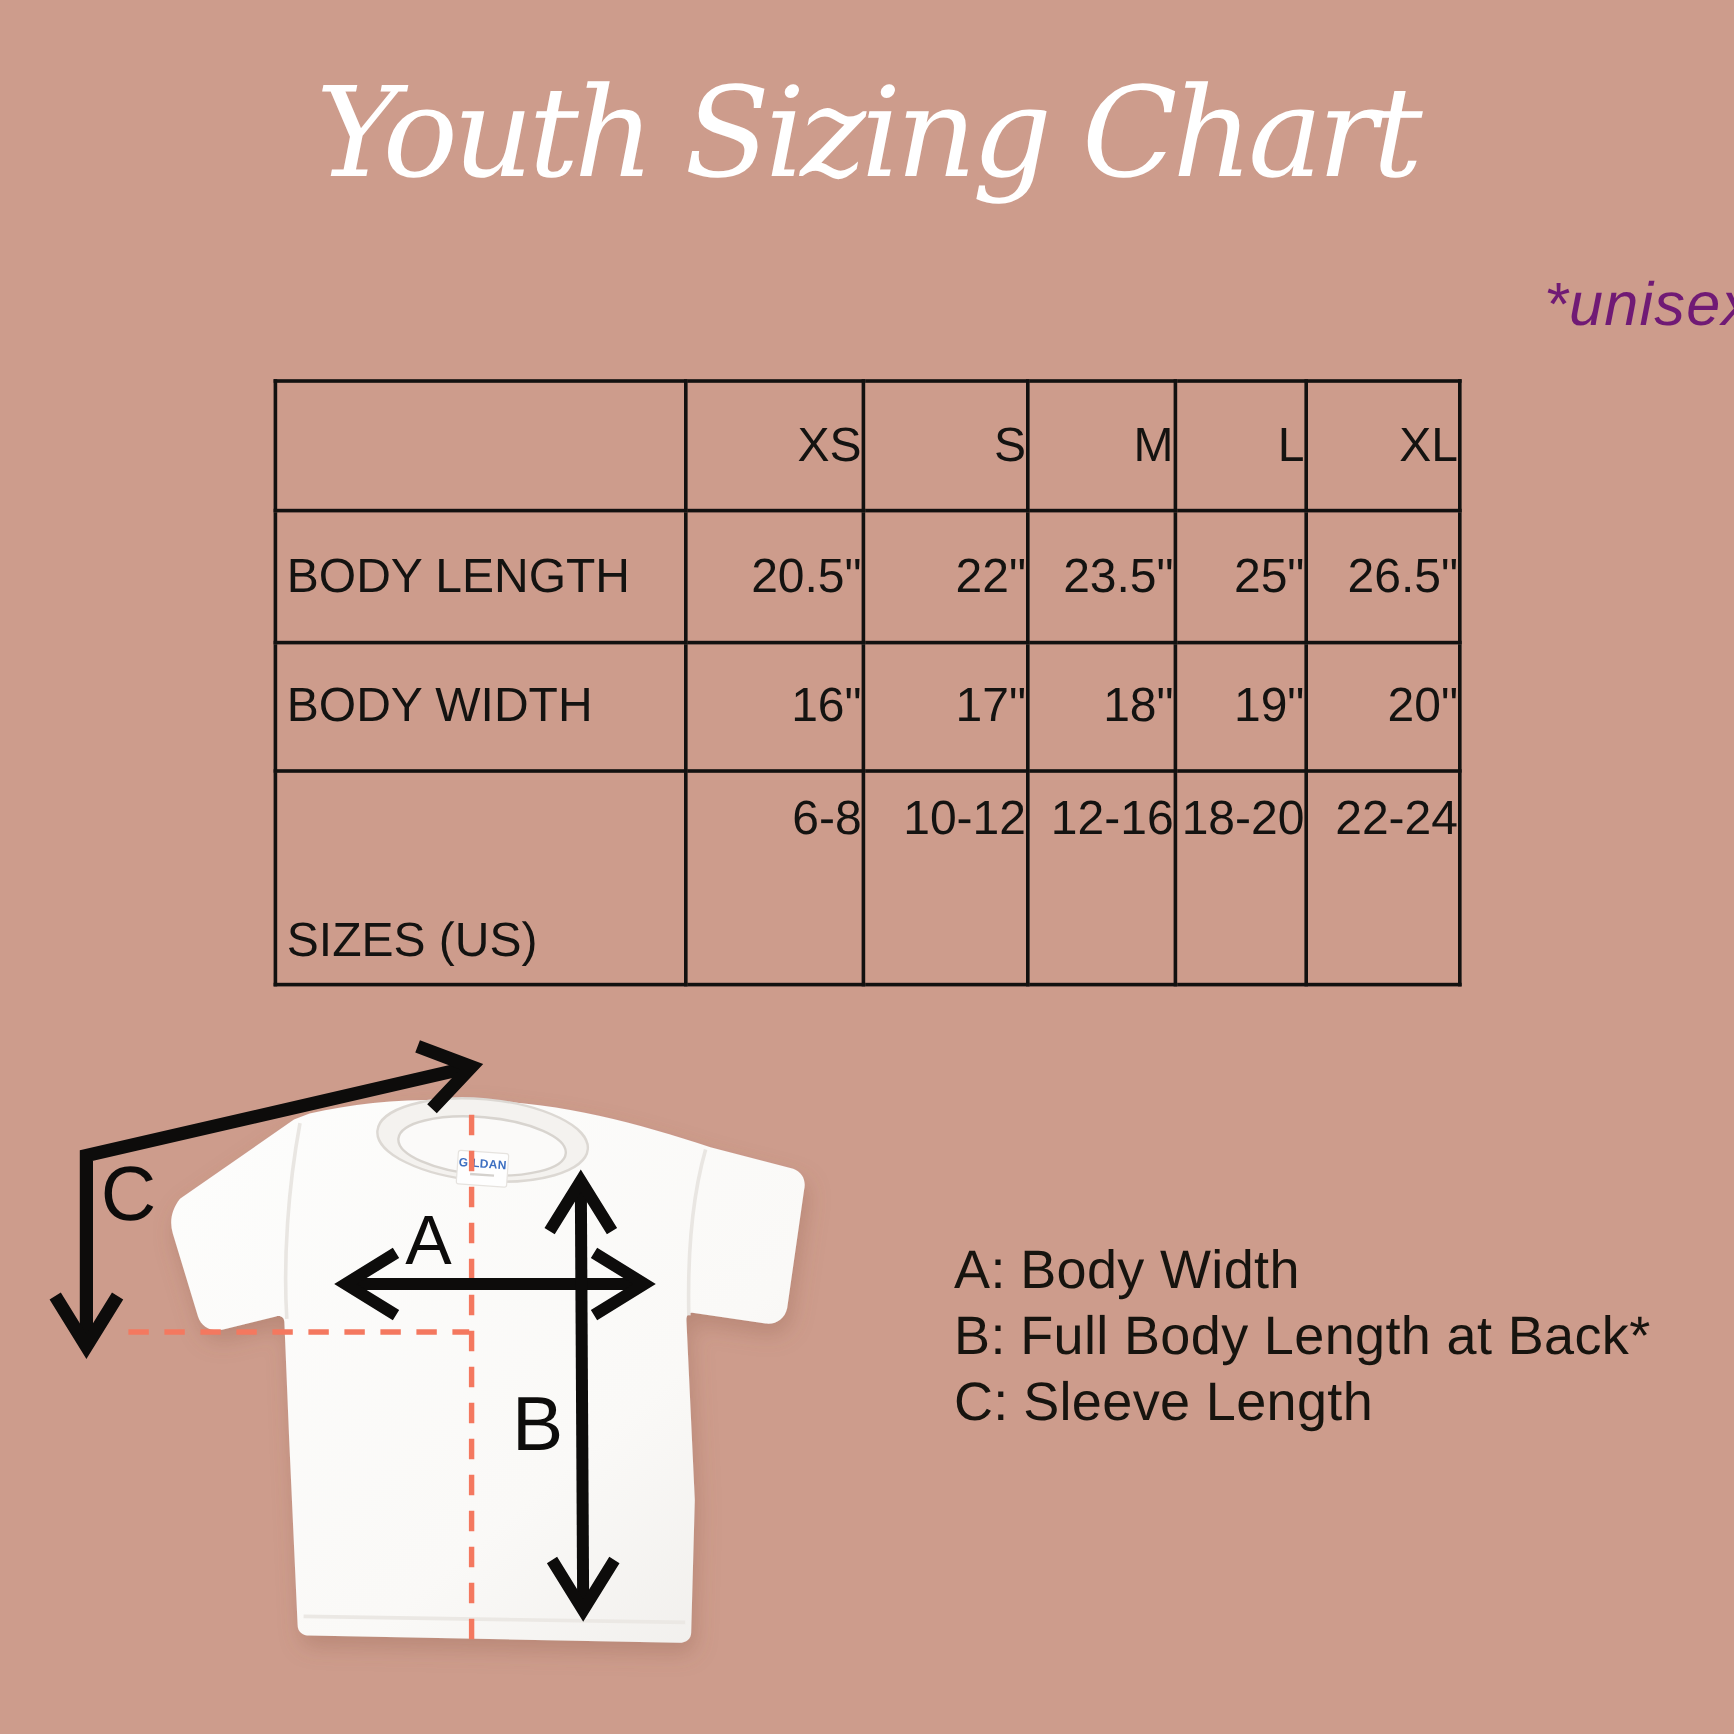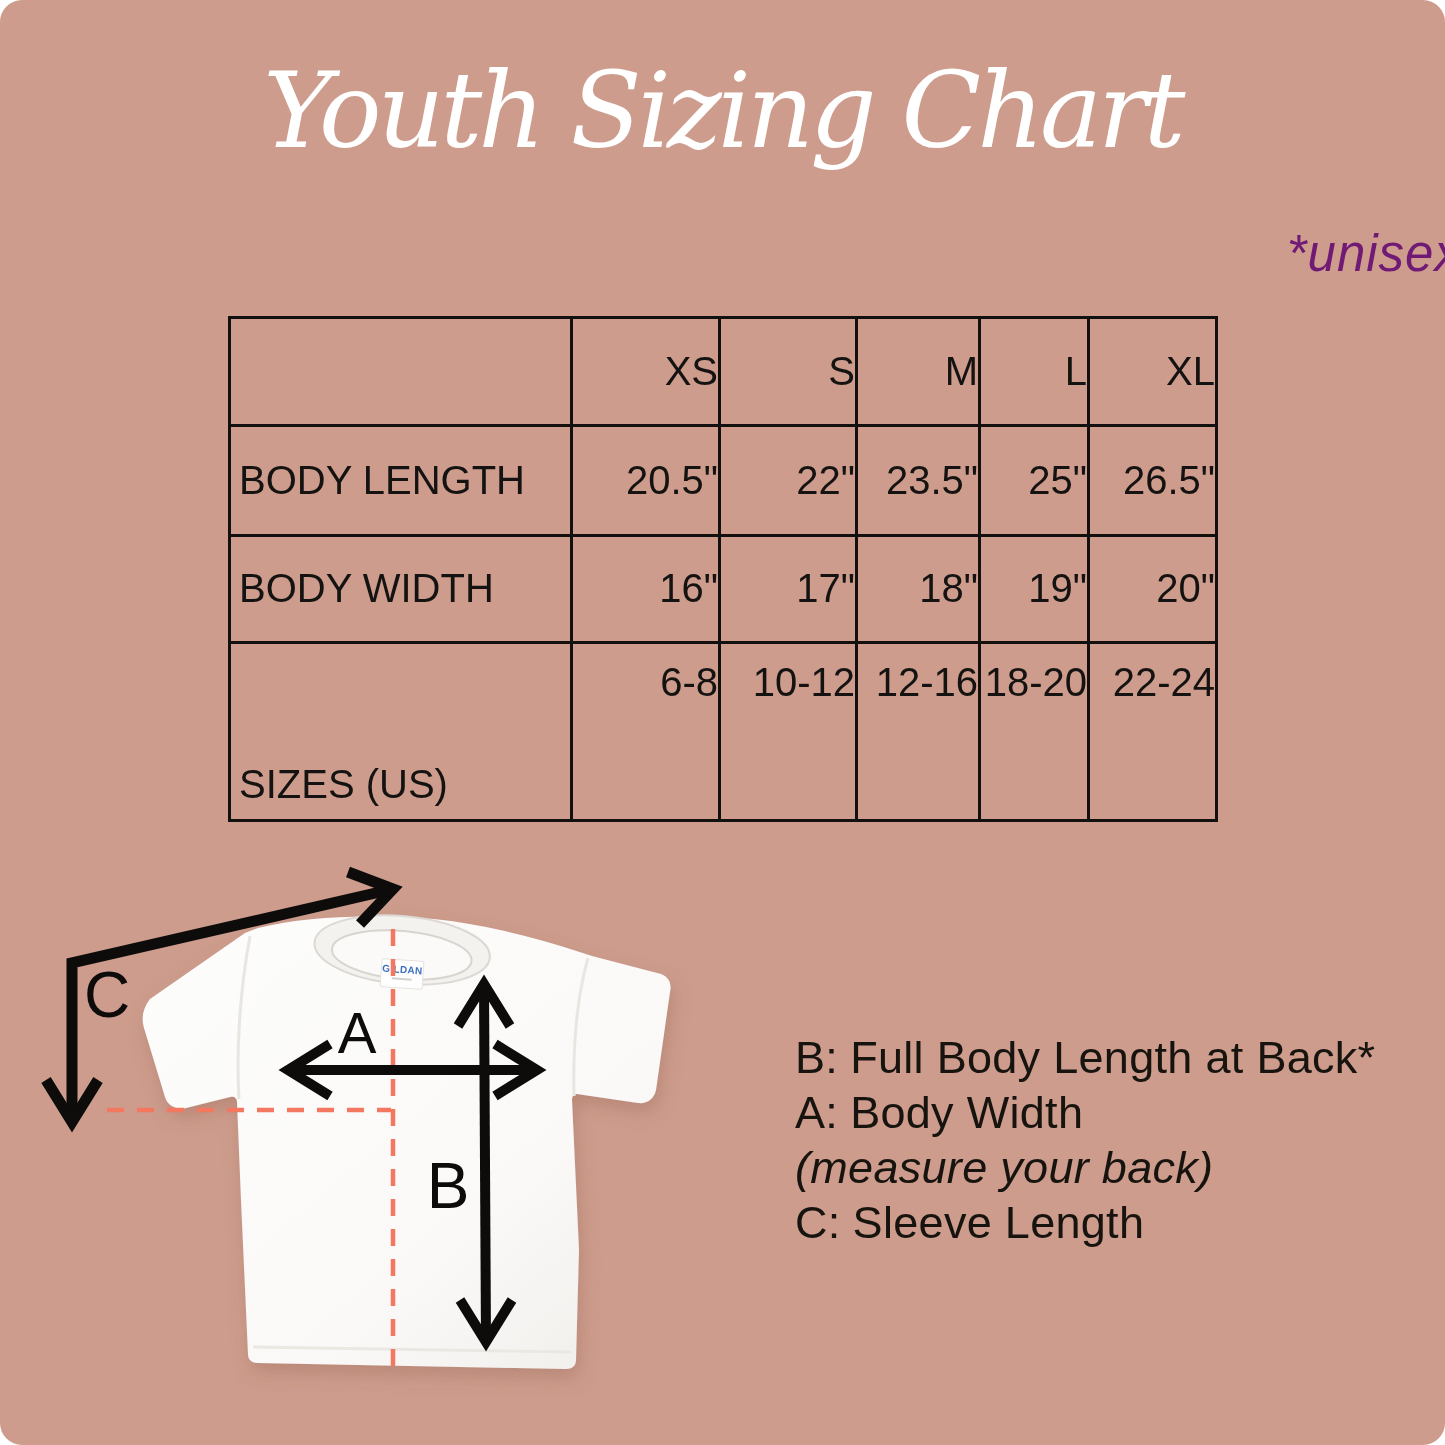--- a/index.html
+++ b/index.html
@@ -1,19 +1,19 @@
 <!DOCTYPE html>
 <html><head>
 <meta charset="utf-8">
 <style>
   html,body{margin:0;padding:0;}
   body{font-family:"Liberation Sans",sans-serif;}
   #canvas{
     position:relative;width:1445px;height:1445px;
-    background:#cd9c8c;overflow:hidden;border-radius:22px;
+    background:#cd9c8c;overflow:hidden;
   }
 
   
   .title{
     position:absolute;top:50px;left:0;width:100%;
     text-align:center;
     font-family:"DejaVu Serif",serif;
     font-style:italic;
     font-size:104px;
     letter-spacing:-4px;
@@ -211,26 +211,23 @@
       <path d="M 46 1080 L 72 1122 L 98 1080" stroke-width="11"></path>
     </g>
 
     <text class="big-letter" x="357" y="1053" font-size="58" text-anchor="middle">A</text>
     <text class="big-letter" x="448" y="1208" font-size="64" text-anchor="middle">B</text>
     <text class="big-letter" x="107" y="1017" font-size="64" text-anchor="middle">C</text>
   </svg>
 
   <div class="legend">
     <div>
-      <span class="pref">B:</span><span>Full Body Length at Back*</span>
+      <span class="pref">A:</span><span>Body Width</span>
     </div>
     <div>
-      <span class="pref">A:</span><span>Body Width</span>
-    </div>
-    <div class="row-italic">
-      <span>(measure your back)</span>
+      <span class="pref">B:</span><span>Full Body Length at Back*</span>
     </div>
     <div>
       <span class="pref">C:</span><span>Sleeve Length</span>
     </div>
   </div>
 
 </div>
 
 </body></html>

